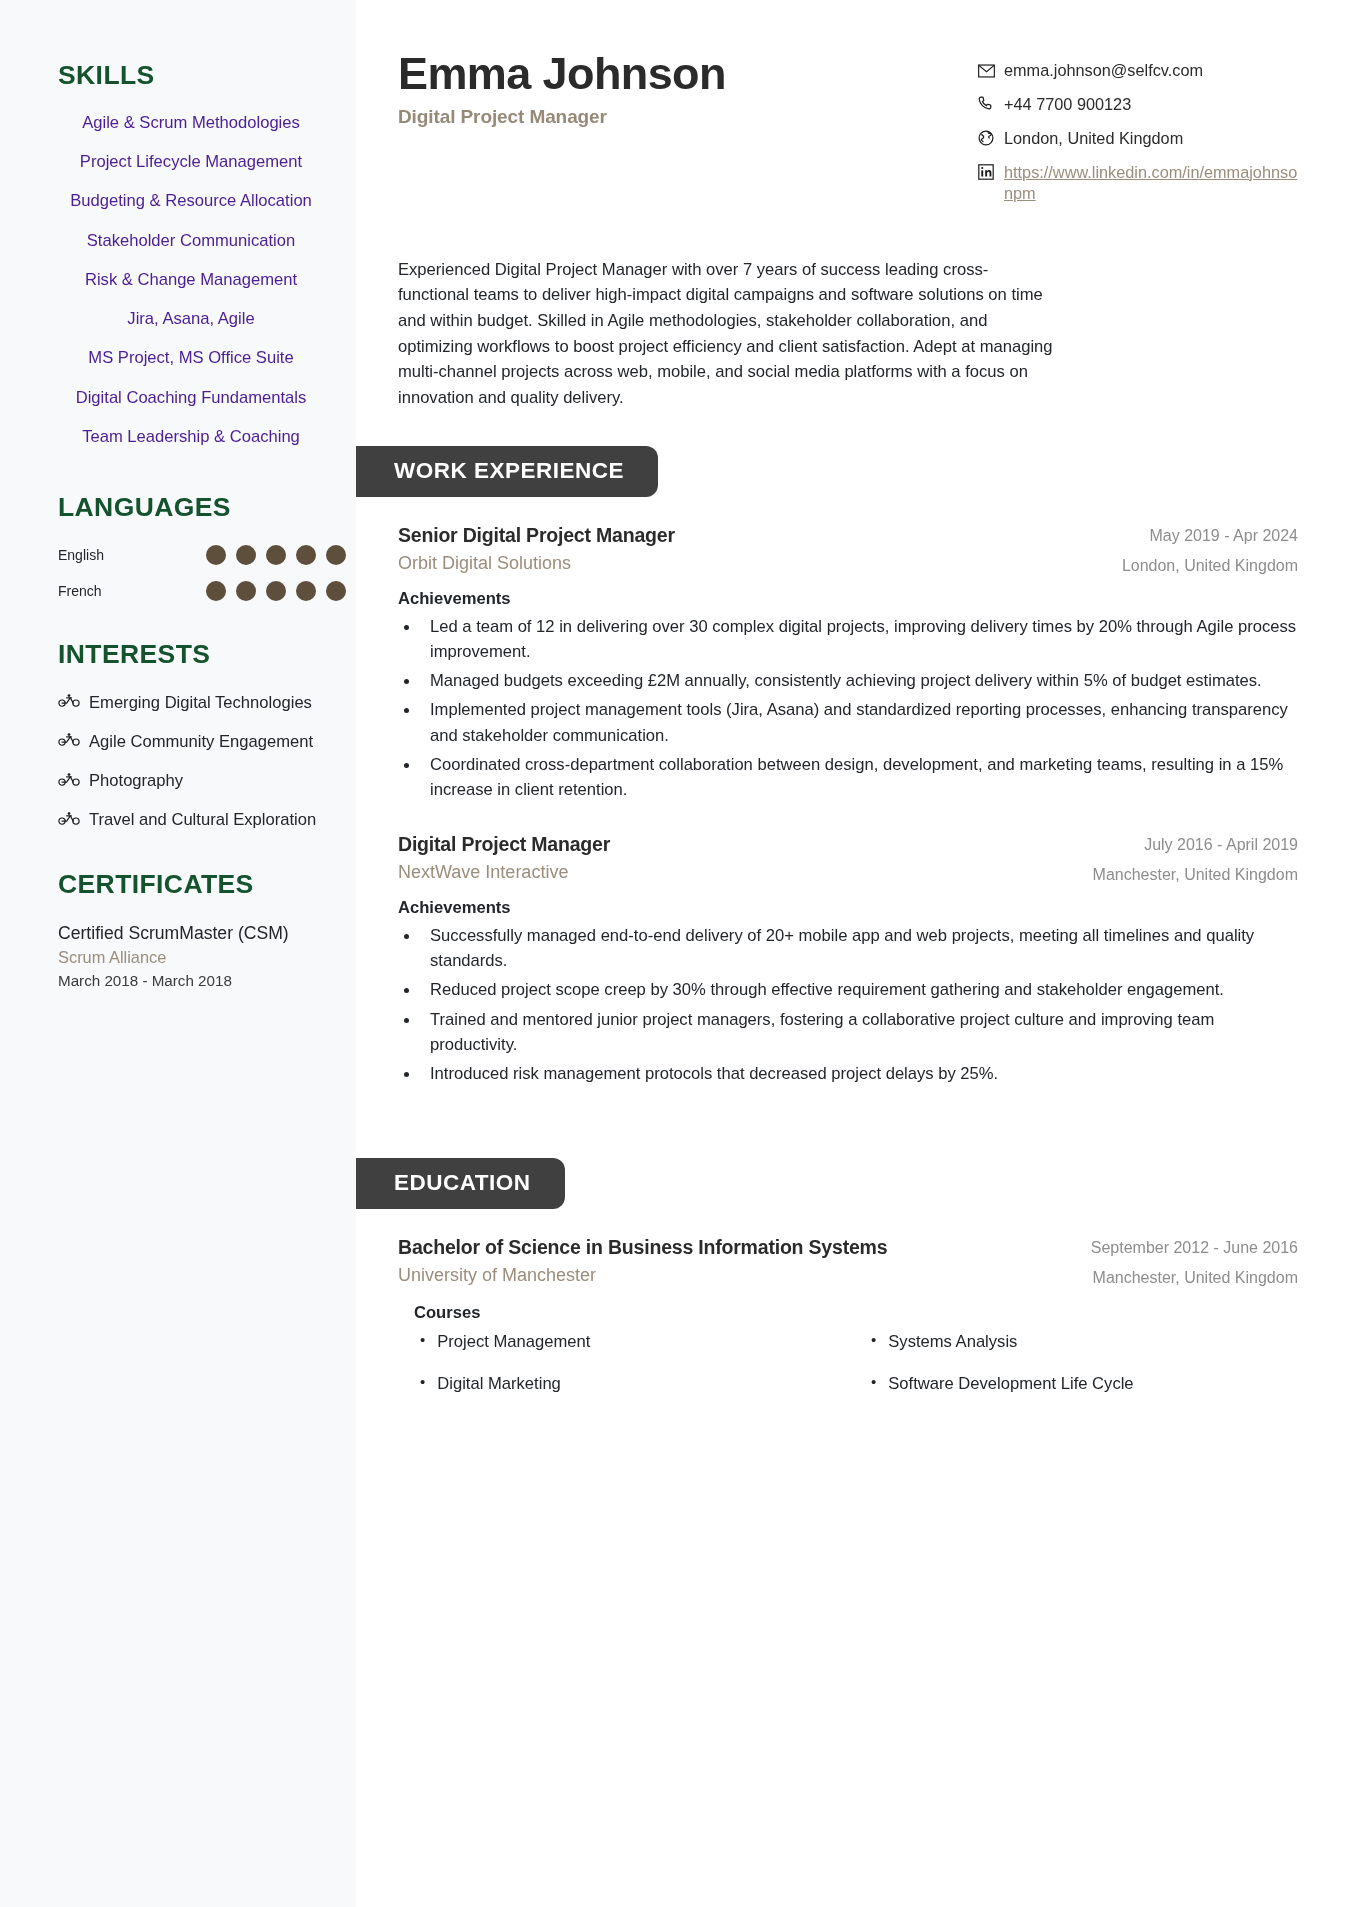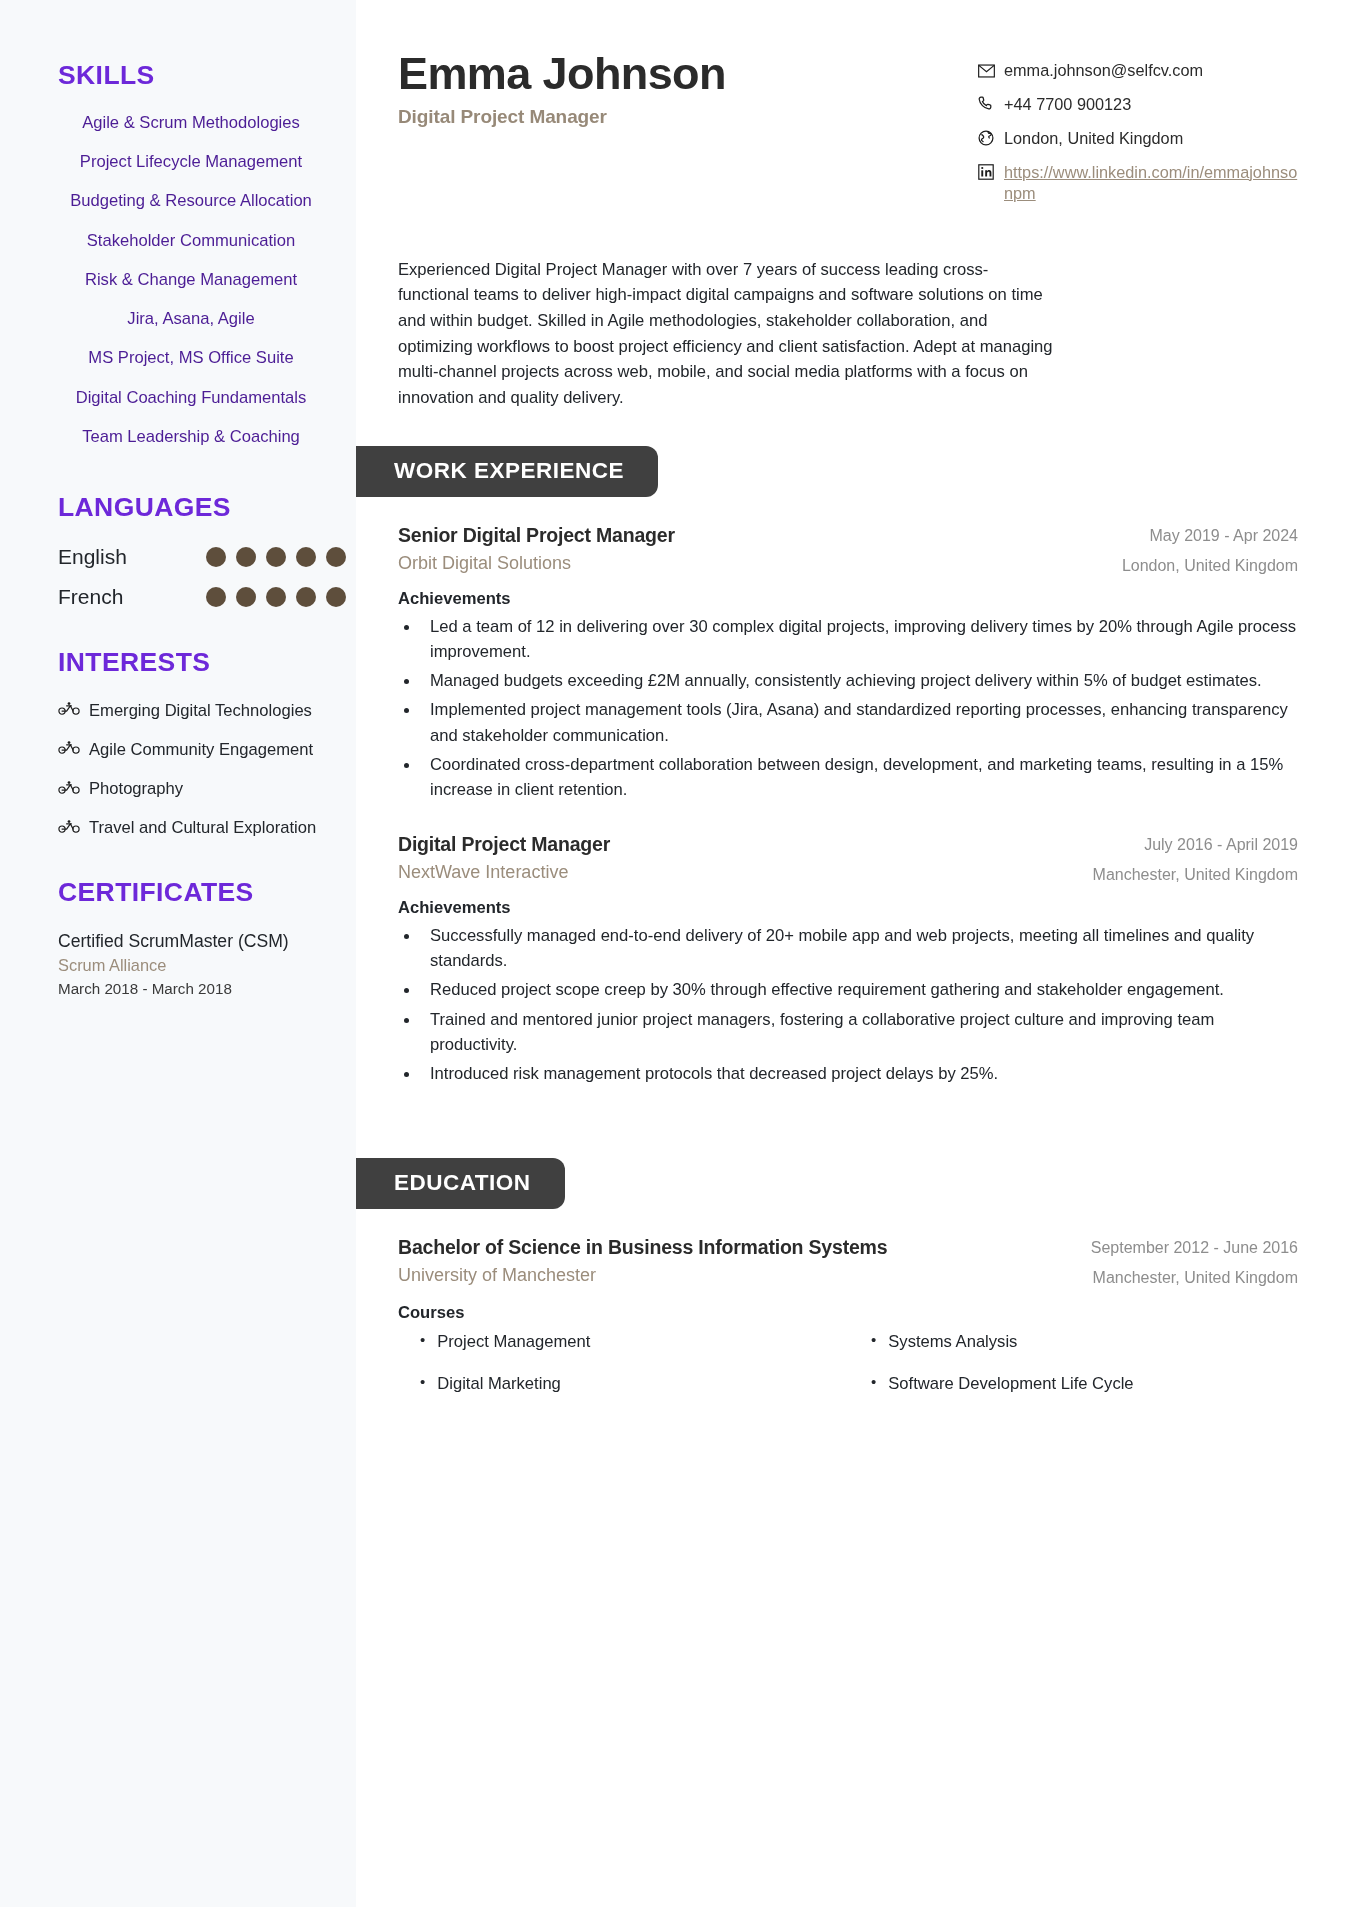--- a/index.html
+++ b/index.html
@@ -23,21 +23,21 @@
   .sidebar {
     width: 356px;
     flex: 0 0 356px;
     background: #f7f9fb;
     padding: 60px 32px 40px 58px;
   }
   .side-heading {
     font-size: 26.5px;
     font-weight: 800;
     letter-spacing: 0.4px;
-    color: #6d28d9;
+    color: #14532d;
     margin-bottom: 22px;
   }
   .side-block { margin-bottom: 44px; }
   .side-block.tight { margin-bottom: 38px; }
 
   .skill-item {
     font-size: 16.6px;
     color: #4c1d95;
     line-height: 1.25;
     margin-bottom: 18.5px;
@@ -45,21 +45,21 @@
     text-align: center;
   }
 
   
   .lang-row {
     display: flex;
     align-items: center;
     margin-bottom: 16px;
   }
   .lang-name {
-    font-size: 21px;
+    font-size: 14px;
     color: #22262b;
     width: 148px;
     flex: 0 0 148px;
   }
   .dots { display: flex; gap: 10px; }
   .dot {
     width: 20px; height: 20px;
     border-radius: 50%;
     background: #5e4e3c;
   }
@@ -221,20 +221,21 @@
     padding-left: 10px;
   }
   ul.bullets li::marker { font-size: 15px; }
 
   .courses-label {
     font-size: 16.6px;
     font-weight: 700;
     color: #22262b;
     margin-top: 14px;
     margin-bottom: 8px;
+    margin-left: 16px;
   }
   .courses-grid {
     display: grid;
     grid-template-columns: 1fr 1fr;
     column-gap: 24px;
     row-gap: 20px;
     margin-left: 22px;
   }
   .course-item {
     display: flex;

